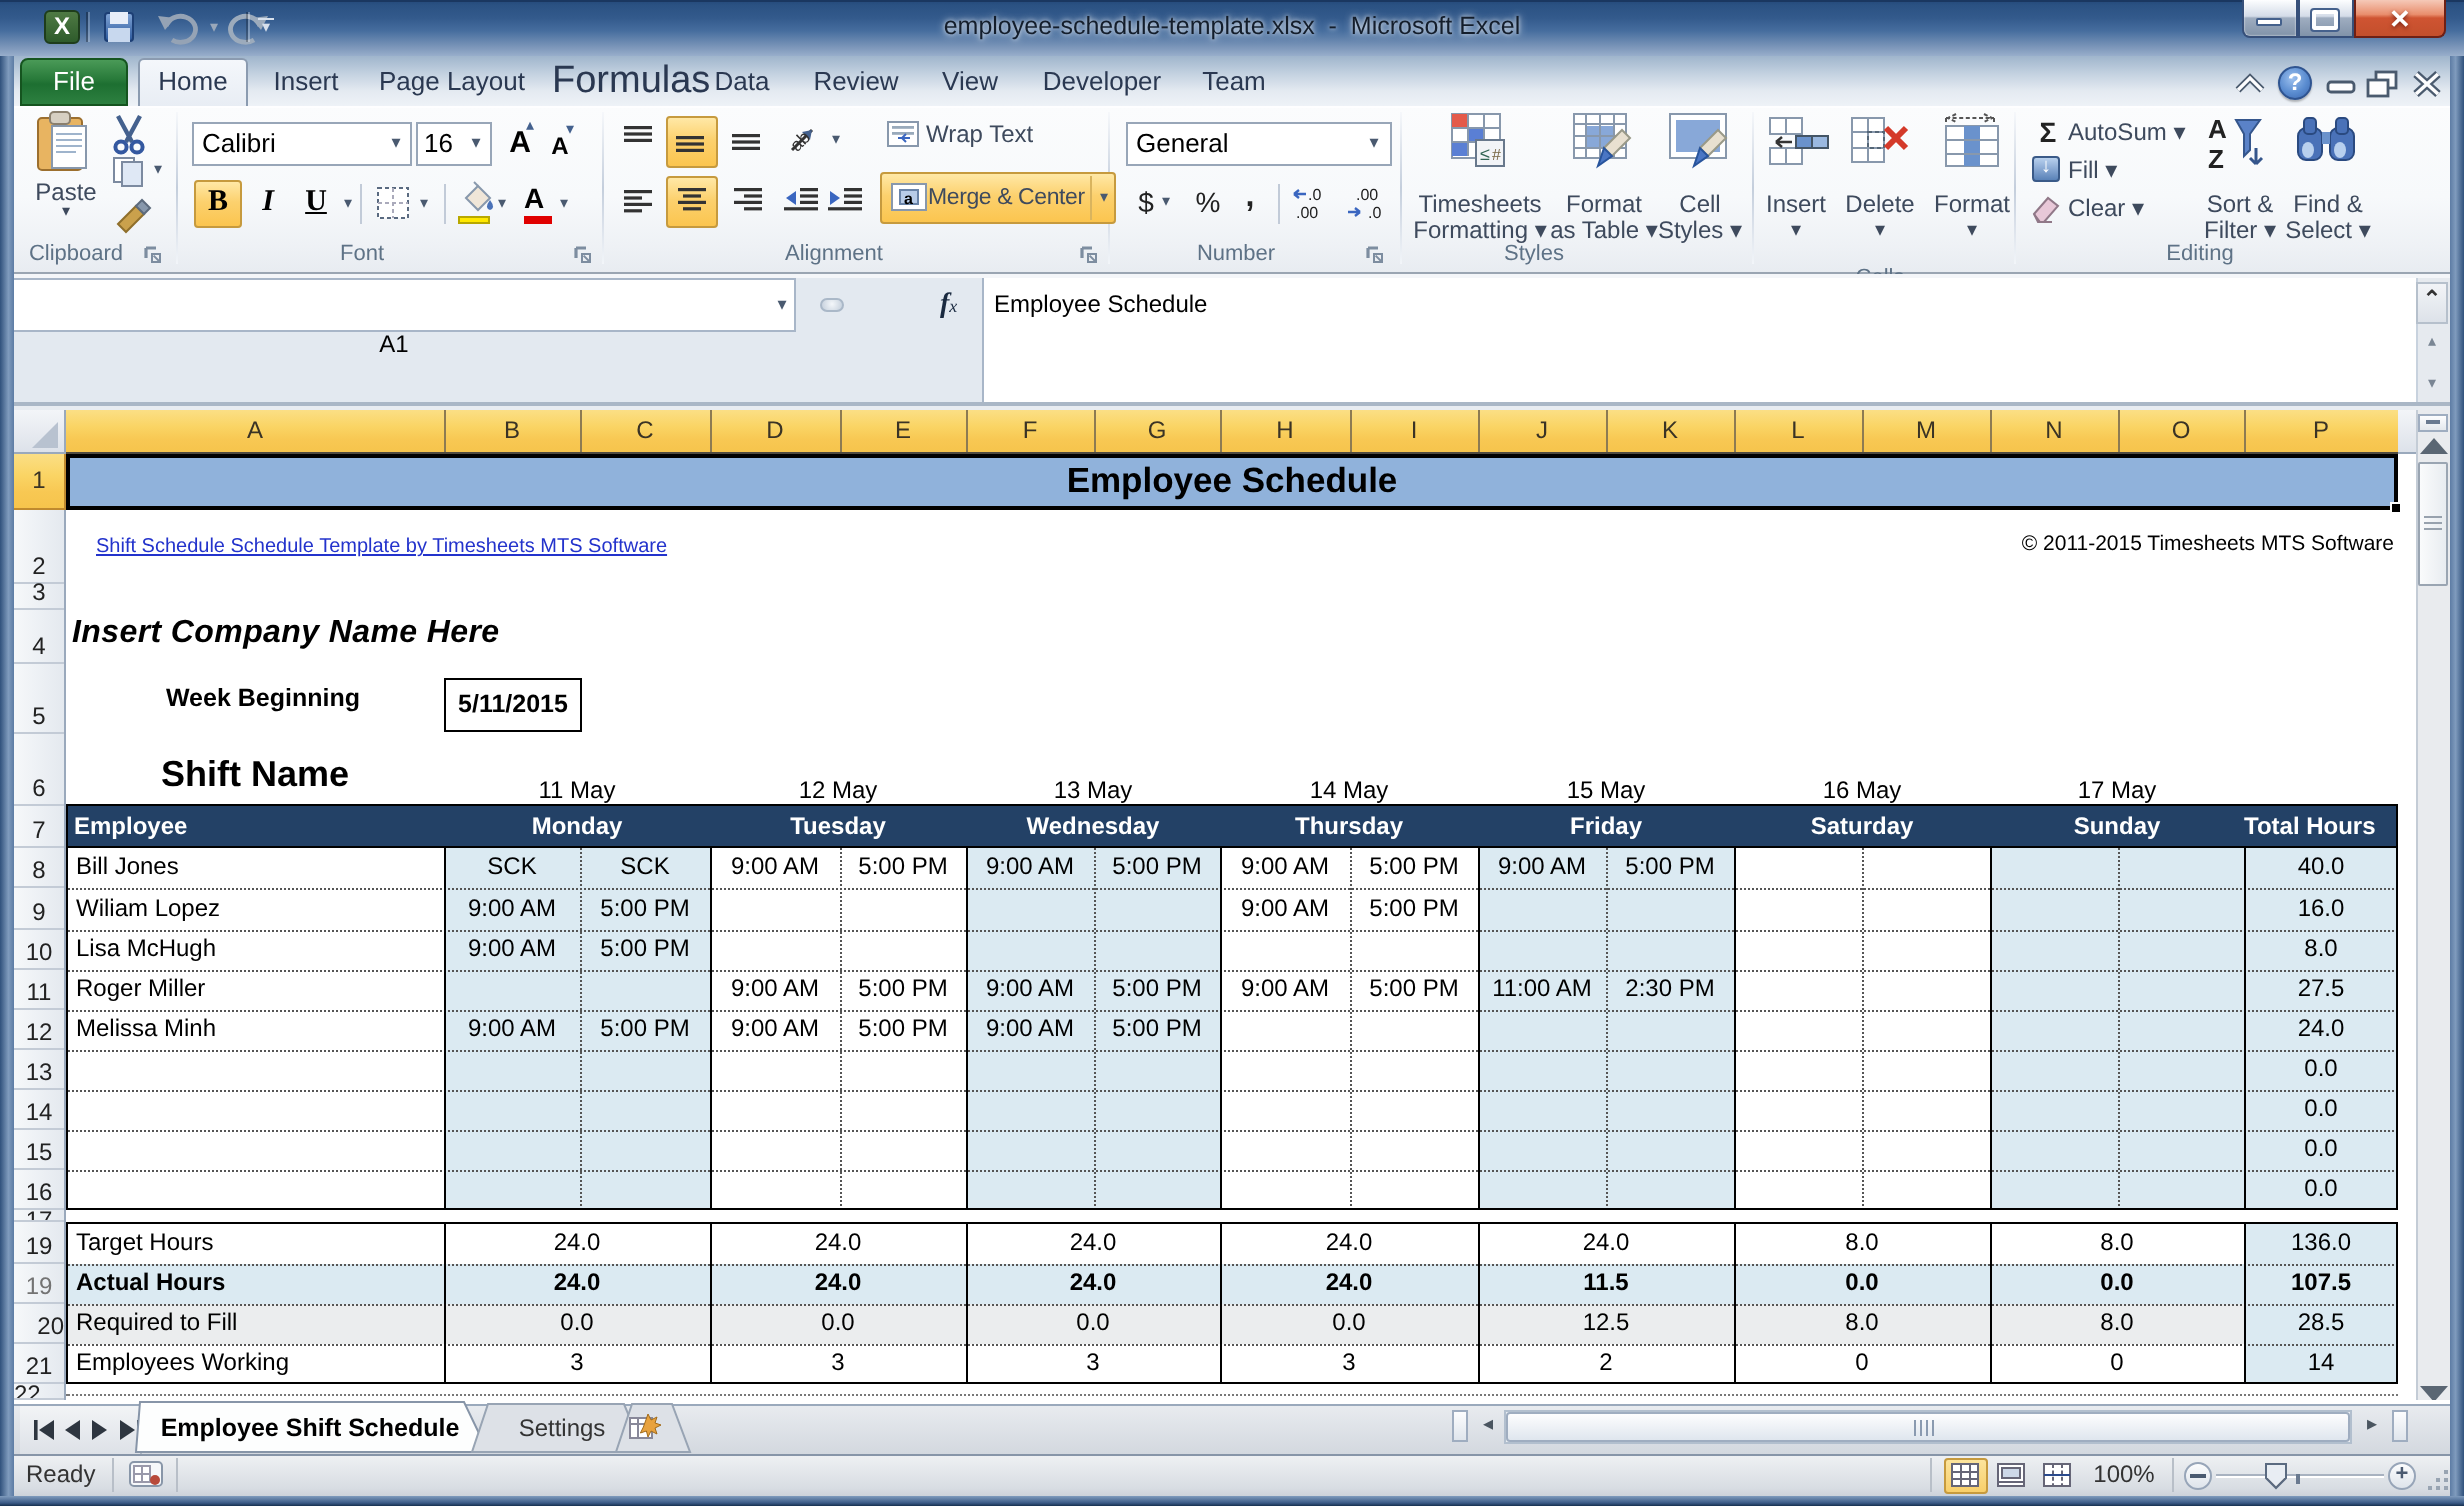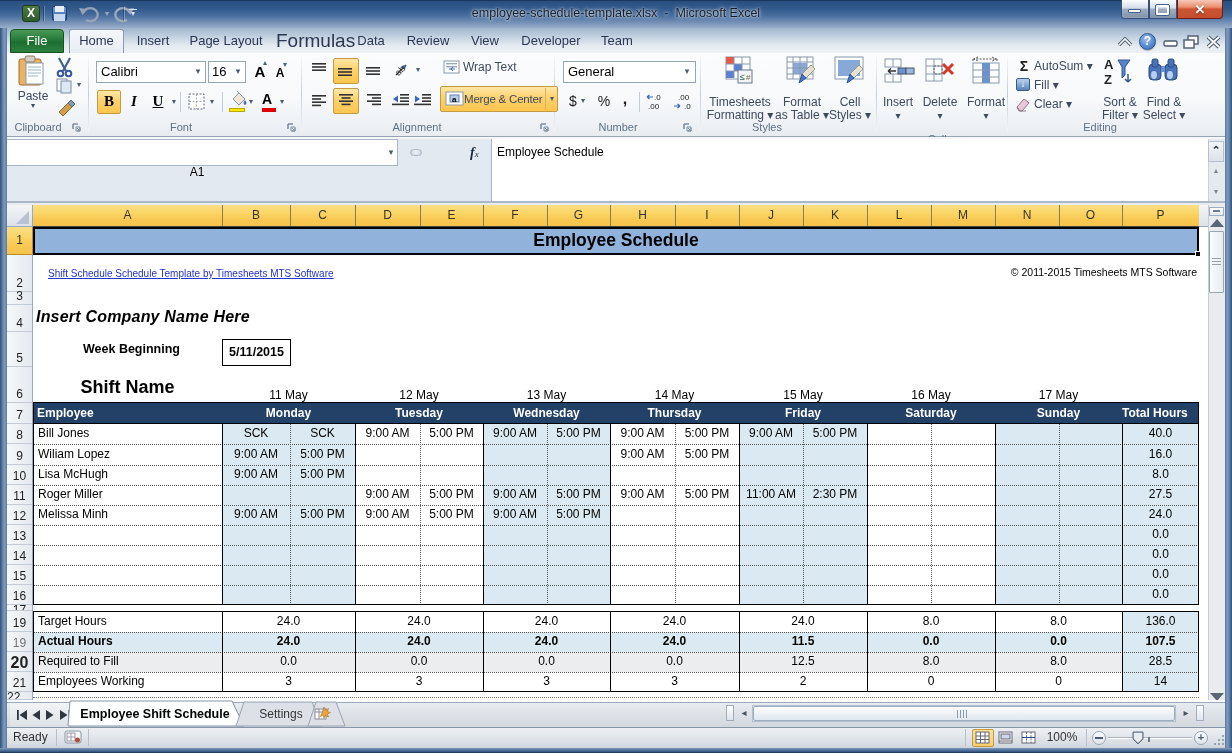--- a/index.html
+++ b/index.html
@@ -441,21 +441,21 @@
 <div class="t" style="left:7px;top:568px;width:25px;height:16px;line-height:16px;color:#222;font-size:12px;text-align:center;">15</div>
 <div style="left:7px;top:585px;width:25px;height:20px;background:linear-gradient(90deg,#f6f8fa,#e4e9ef);border-bottom:1px solid #c3cbd6;"></div>
 <div class="t" style="left:7px;top:588px;width:25px;height:16px;line-height:16px;color:#222;font-size:12px;text-align:center;">16</div>
 <div style="left:7px;top:605px;width:25px;height:6px;background:linear-gradient(90deg,#f6f8fa,#e4e9ef);border-bottom:1px solid #c3cbd6;"></div>
 <div class="t" style="left:7px;top:604px;width:25px;height:6px;line-height:6px;color:#222;font-size:12px;text-align:center;overflow:hidden;line-height:12px;">17</div>
 <div style="left:7px;top:611px;width:25px;height:21px;background:linear-gradient(90deg,#f6f8fa,#e4e9ef);border-bottom:1px solid #c3cbd6;"></div>
 <div class="t" style="left:7px;top:615px;width:25px;height:16px;line-height:16px;color:#222;font-size:12px;text-align:center;">19</div>
 <div style="left:7px;top:632px;width:25px;height:20px;background:linear-gradient(90deg,#f6f8fa,#e4e9ef);border-bottom:1px solid #c3cbd6;"></div>
 <div class="t" style="left:7px;top:635px;width:25px;height:16px;line-height:16px;color:#737373;font-size:12px;text-align:center;">19</div>
 <div style="left:7px;top:652px;width:25px;height:20px;background:linear-gradient(90deg,#f6f8fa,#e4e9ef);border-bottom:1px solid #c3cbd6;"></div>
-<div class="t" style="left:7px;top:655px;width:25px;height:16px;line-height:16px;color:#222;font-size:16px;text-align:center;font-weight:bold;">20</div>
+<div class="t" style="left:7px;top:655px;width:25px;height:16px;line-height:16px;color:#222;font-size:12px;text-align:right;">20</div>
 <div style="left:7px;top:672px;width:25px;height:20px;background:linear-gradient(90deg,#f6f8fa,#e4e9ef);border-bottom:1px solid #c3cbd6;"></div>
 <div class="t" style="left:7px;top:675px;width:25px;height:16px;line-height:16px;color:#222;font-size:12px;text-align:center;">21</div>
 <div style="left:7px;top:692px;width:25px;height:8px;background:linear-gradient(90deg,#f6f8fa,#e4e9ef);border-bottom:1px solid #c3cbd6;"></div>
 <div class="t" style="left:7px;top:691px;width:25px;height:8px;line-height:8px;color:#222;font-size:12px;overflow:hidden;line-height:12px;">22</div>
 <div style="left:33px;top:227px;width:1166px;height:28px;background:#90b2db;border:2px solid #000;"></div>
 <div class="t" style="left:33px;top:227px;width:1166px;height:27px;line-height:27px;color:#000;font-size:17.5px;font-weight:bold;text-align:center;">Employee Schedule</div>
 <div style="left:1195px;top:251px;width:6px;height:6px;background:#000;border:1px solid #fff;"></div>
 <div class="t" style="left:48px;top:267px;width:600px;height:13px;line-height:13px;font-size:10px;"><span style="color:#2333cc;text-decoration:underline;">Shift Schedule Schedule Template by Timesheets MTS Software</span></div>
 <div class="t" style="left:700px;top:265px;width:497px;height:14px;line-height:14px;font-size:10.5px;color:#000;text-align:right;">© 2011-2015 Timesheets MTS Software</div>
 <div class="t" style="left:36px;top:308px;width:400px;height:18px;line-height:18px;font-size:16px;color:#000;letter-spacing:0.2px;"><i><b>Insert Company Name Here</b></i></div>

